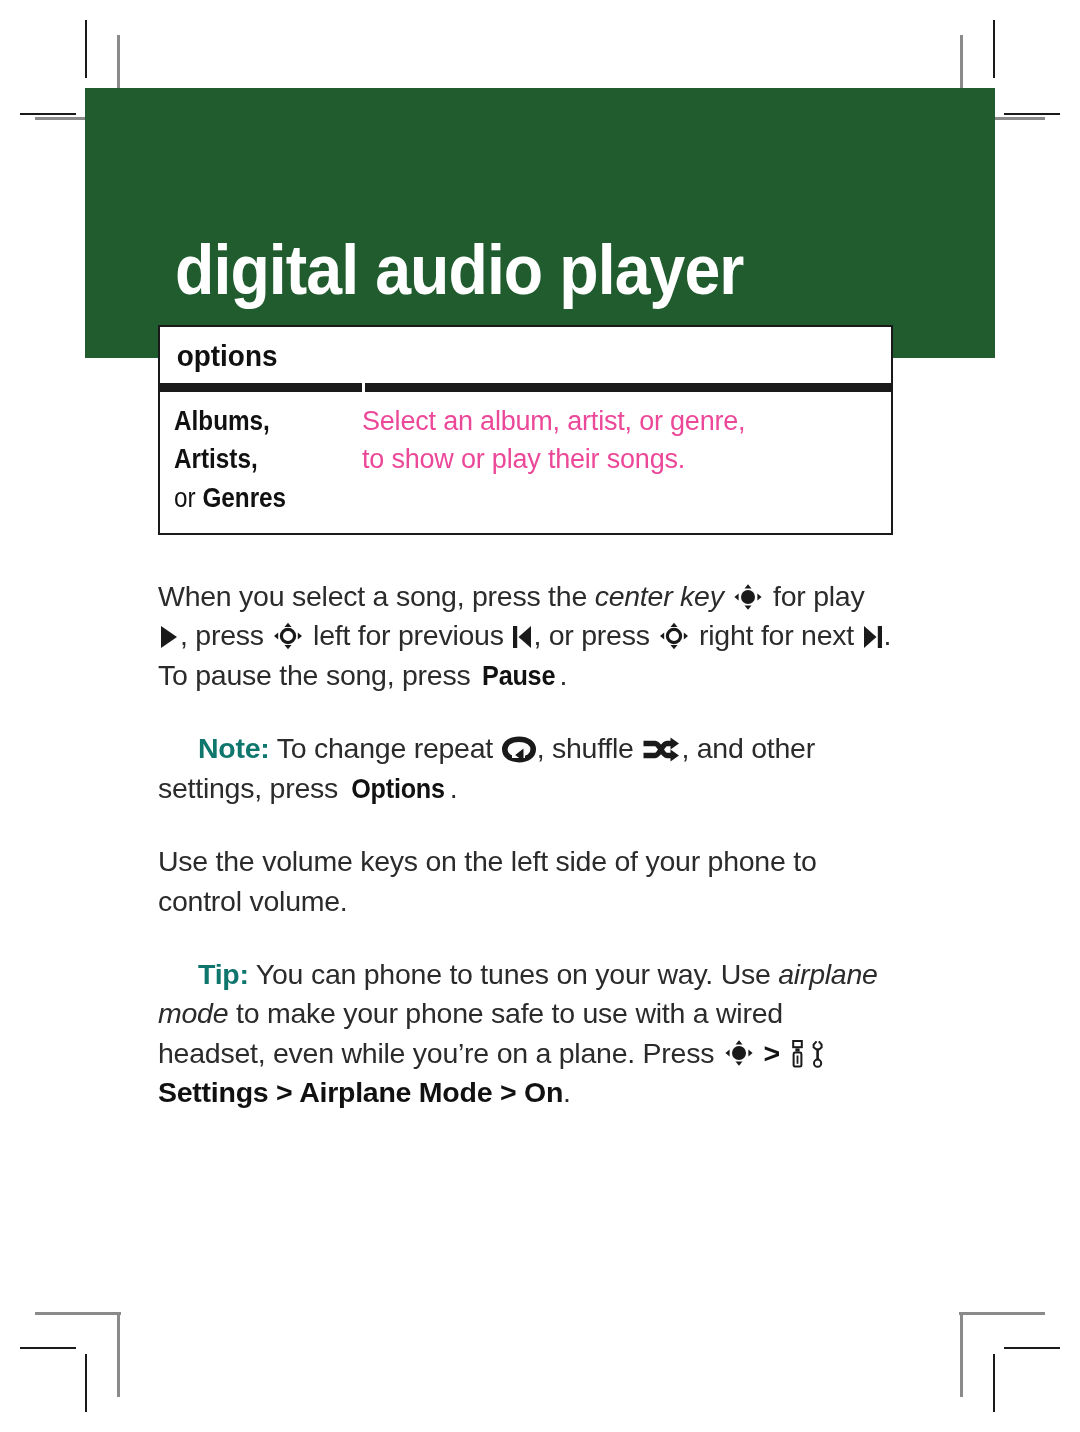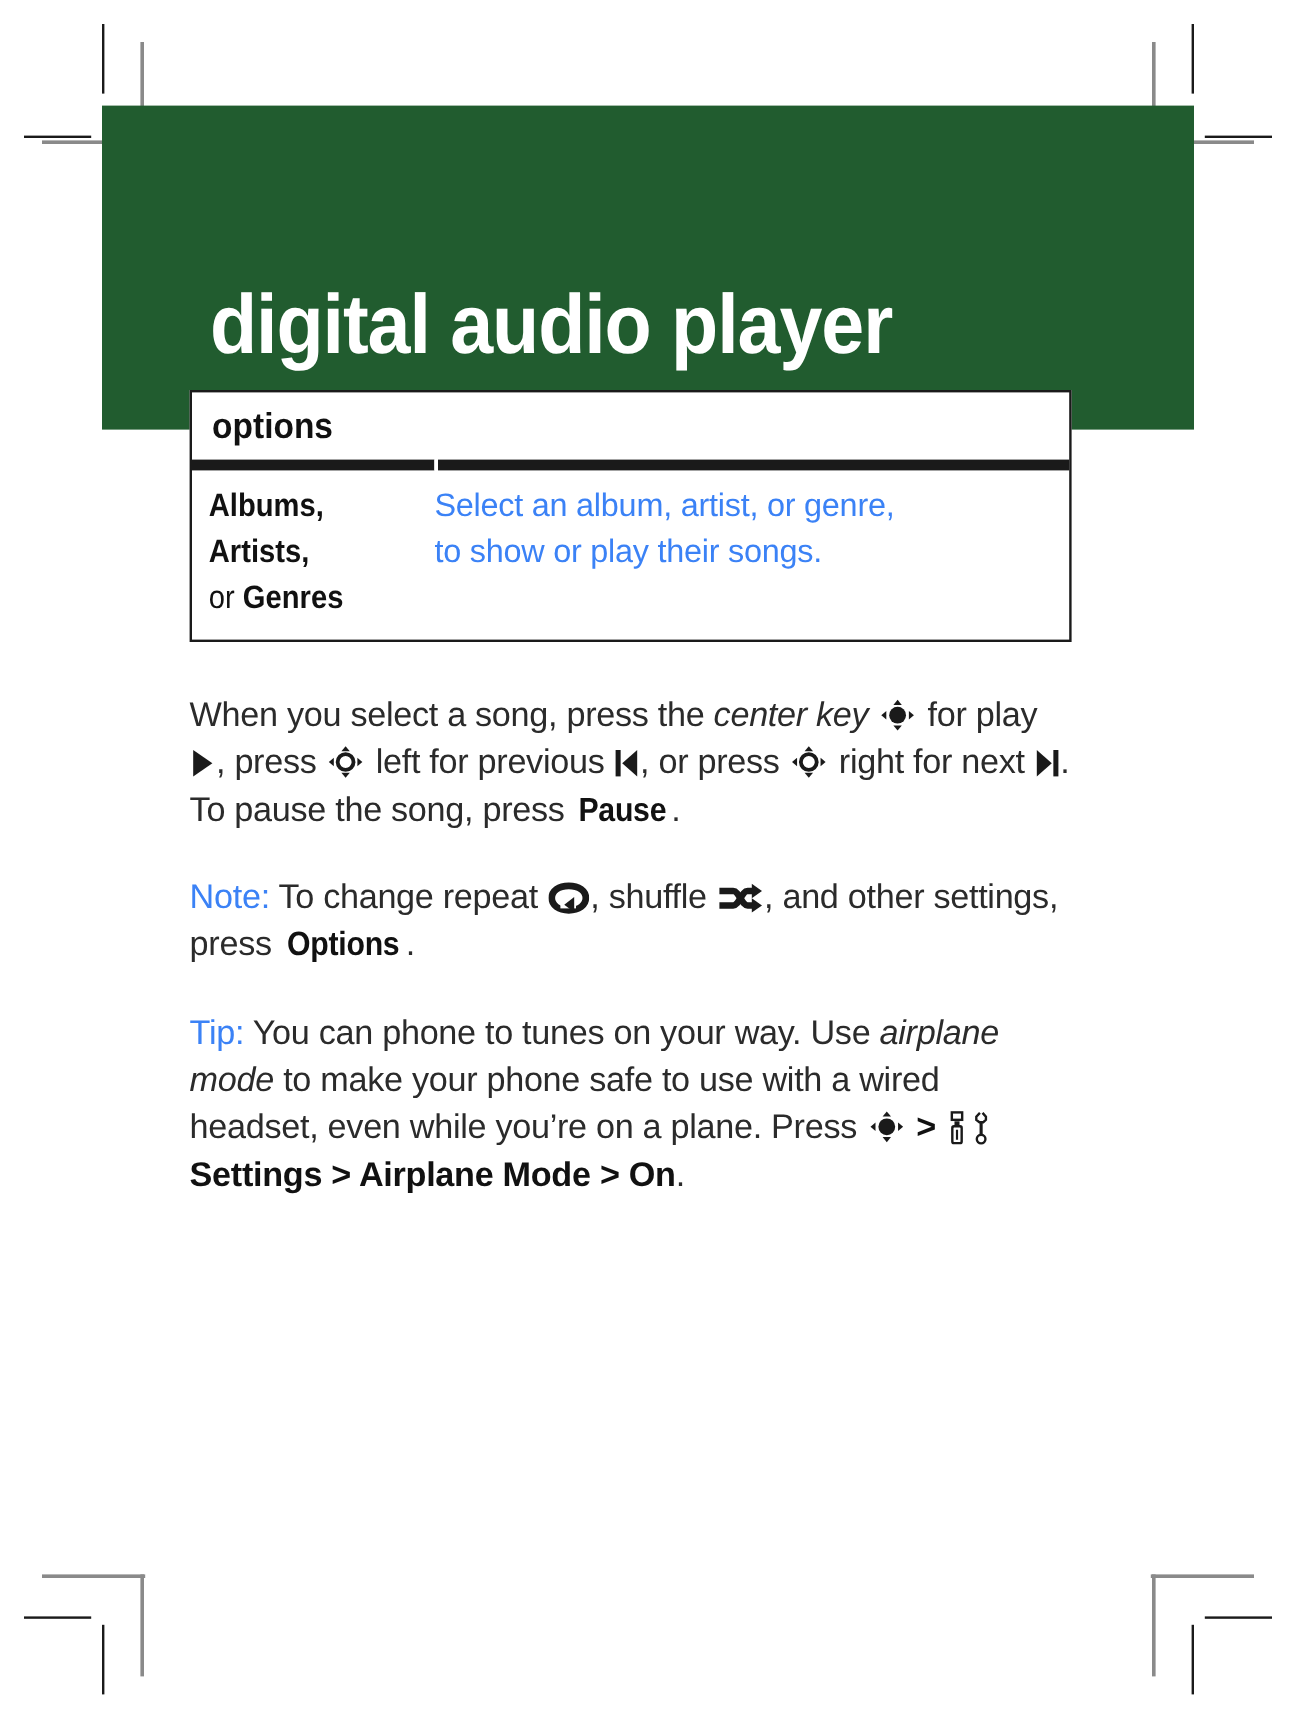--- a/index.html
+++ b/index.html
@@ -104,34 +104,34 @@
     font-size: 27px;
     line-height: 1.42;
     color: #111;
     transform: scaleX(0.9);
     transform-origin: left center;
   }
   .opt-term .reg { font-weight: 400; }
   .opt-desc {
     font-size: 27px;
     line-height: 1.42;
-    color: #3b82f6;
+    color: #ec4899;
     letter-spacing: -0.2px;
   }
 
   
   .para {
     font-size: 28.5px;
     line-height: 1.38;
     color: #2b2b2b;
     letter-spacing: -0.25px;
     margin-top: 34px;
   }
   .para.first { margin-top: 42px; }
-  .para b.lead { font-weight: 400; color: #3b82f6; }
+  .para b.lead { font-weight: 700; color: #0f766e; margin-left: 40px; }
   .para i { }
   .softkey {
     font-family: "Liberation Sans Narrow", "Liberation Sans", sans-serif;
     font-weight: 700;
     color: #111;
     font-size: 28px;
     display: inline-block;
     transform: scaleX(0.9);
     transform-origin: center;
   }
@@ -239,20 +239,21 @@
           <path d="M17 3.2 C25.5 3.2 31.2 7.5 31.2 13.4 C31.2 19.3 25.5 23.6 17 23.6 C8.5 23.6 2.8 19.3 2.8 13.4 C2.8 7.5 8.5 3.2 17 3.2 Z" fill="none" stroke="#1a1a1a" stroke-width="5.6"></path>
           <rect x="10" y="15.5" width="13" height="6.5" fill="#ffffff"></rect>
           <path d="M21.5 12.6 L21.5 25.2 L13.2 18.9 Z" fill="#1a1a1a"></path>
         </svg></span><span>, shuffle </span><span class="ico ico-shuf"><svg viewBox="0 0 38 27">
           <path d="M1.5 7.5 L13 7.5 C18 7.5 20 19.5 25 19.5 L31 19.5" fill="none" stroke="#1a1a1a" stroke-width="5.4" stroke-linecap="butt"></path>
           <path d="M1.5 19.5 L13 19.5 C18 19.5 20 7.5 25 7.5 L31 7.5" fill="none" stroke="#1a1a1a" stroke-width="5.4" stroke-linecap="butt"></path>
           <path d="M28.5 1.5 L37 7.5 L28.5 13.5 Z" fill="#1a1a1a"></path>
           <path d="M28.5 13.5 L37 19.5 L28.5 25.5 Z" fill="#1a1a1a"></path>
         </svg></span><span>, and other settings, press </span><span class="softkey">Options</span><span>.</span></p>
 
+  <p class="para">Use the volume keys on the left side of your phone to control volume.</p>
 
   <p class="para"><b class="lead">Tip:</b><span> You can phone to tunes on your way. Use </span><i>airplane mode</i><span> to make your phone safe to use with a wired headset, even while you’re on a plane. Press </span><span class="ico ico-nav"><svg viewBox="0 0 34 28">
           <circle cx="17" cy="14" r="7" fill="#1a1a1a"></circle>
           <path d="M13.5 5.4 L20.5 5.4 L17 1.2 Z" fill="#1a1a1a"></path>
           <path d="M13.5 22.6 L20.5 22.6 L17 26.8 Z" fill="#1a1a1a"></path>
           <path d="M7.6 10.5 L7.6 17.5 L3.4 14 Z" fill="#1a1a1a"></path>
           <path d="M26.4 10.5 L26.4 17.5 L30.6 14 Z" fill="#1a1a1a"></path>
         </svg></span><span class="menu-path"> &gt; </span><span class="ico ico-tools"><svg viewBox="0 0 34 30">
           <rect x="3.2" y="2" width="8.6" height="6.2" fill="none" stroke="#1a1a1a" stroke-width="2"></rect>
           <rect x="5.4" y="9.4" width="4.2" height="3.2" fill="#1a1a1a"></rect>

